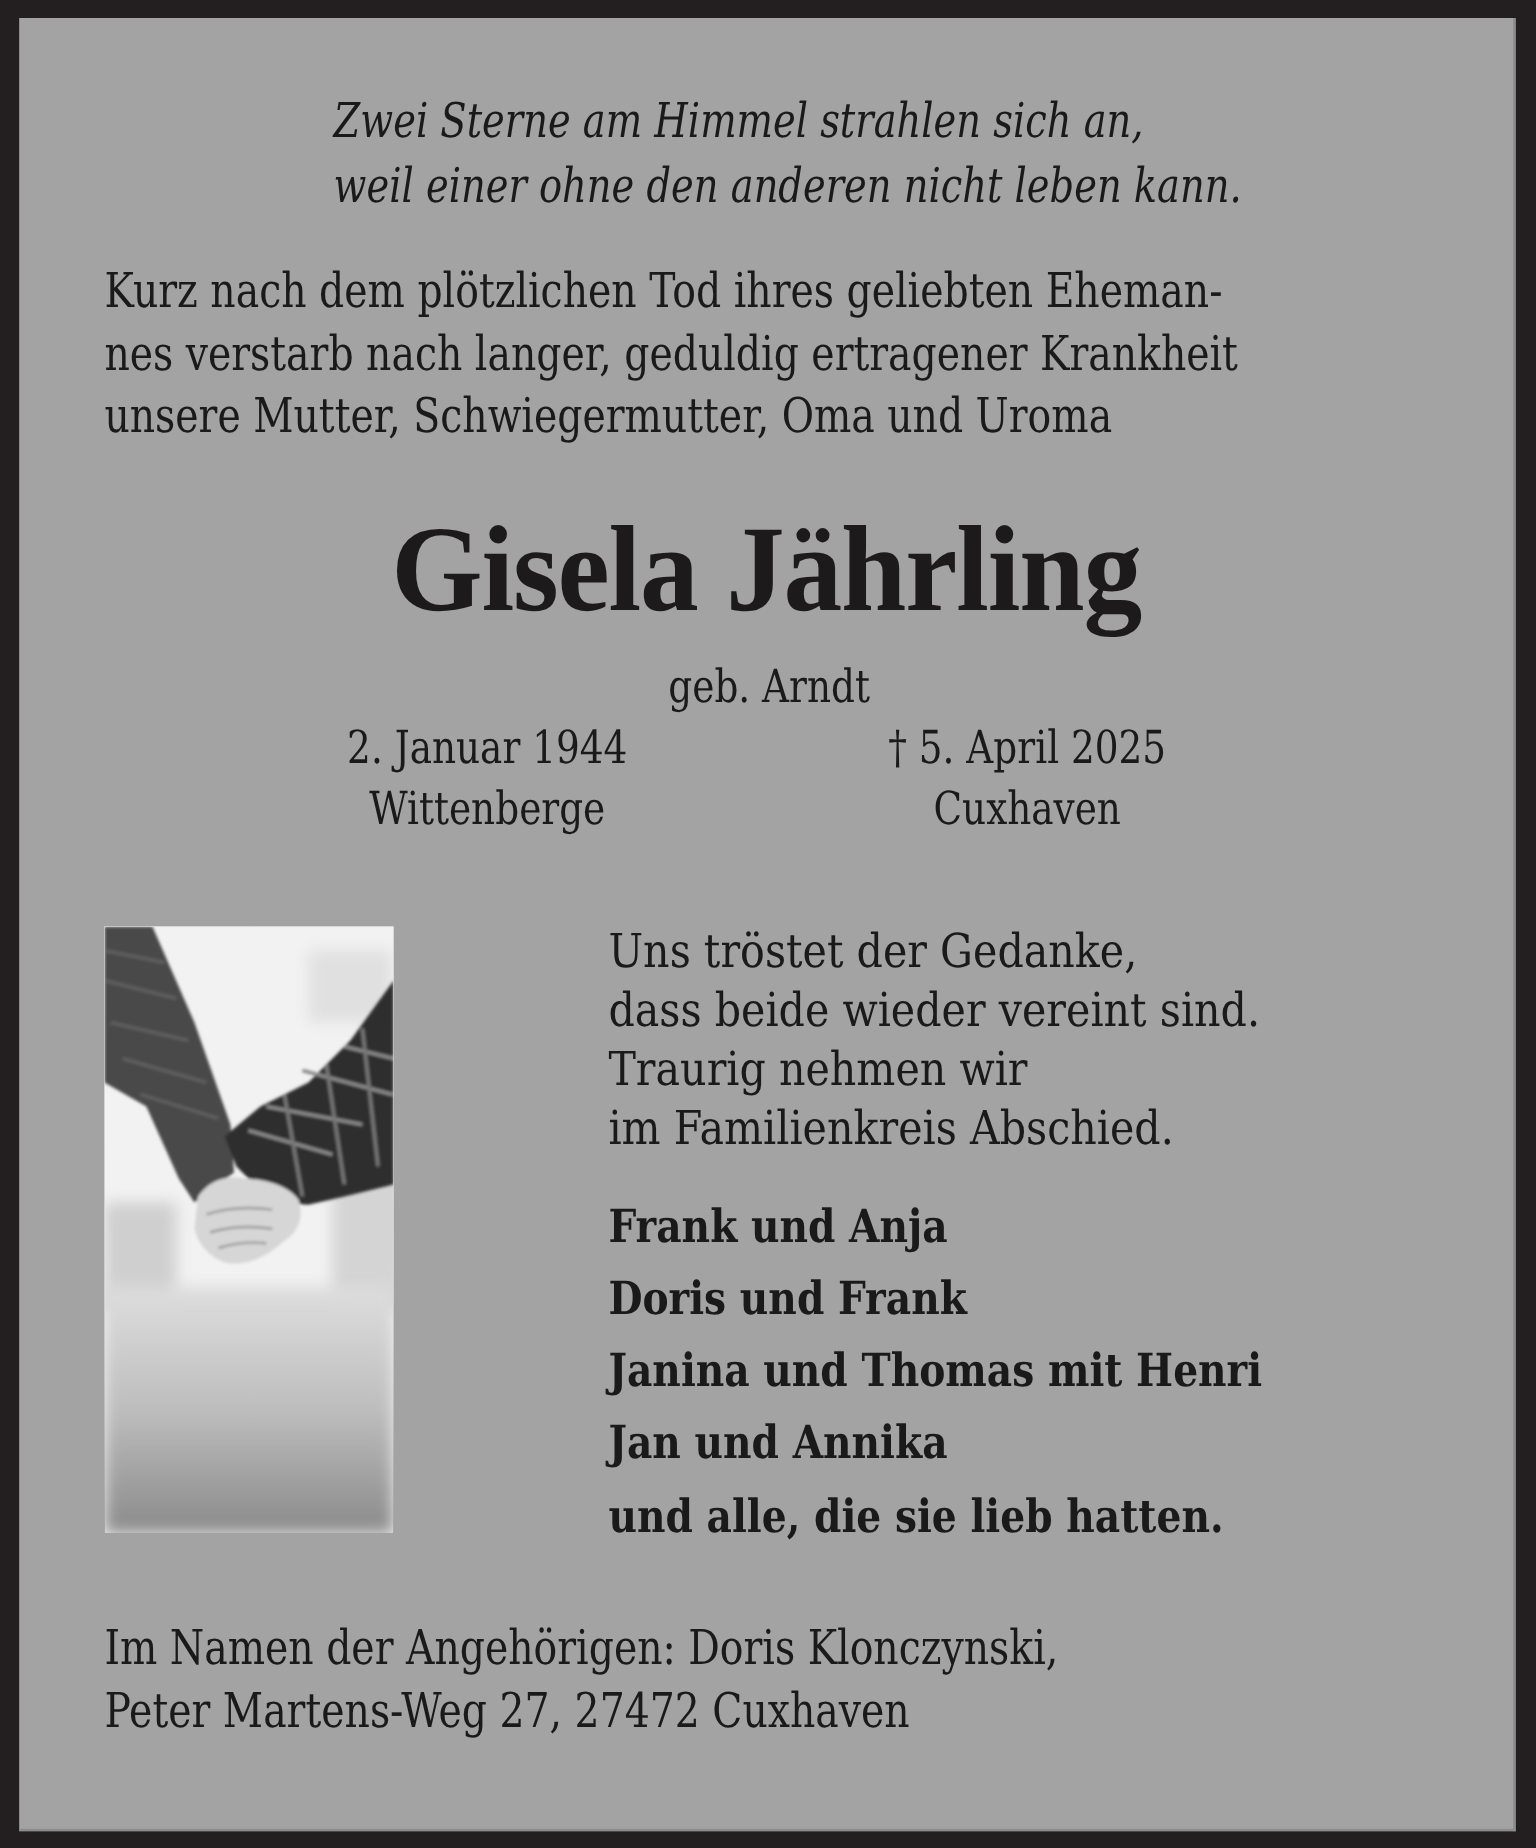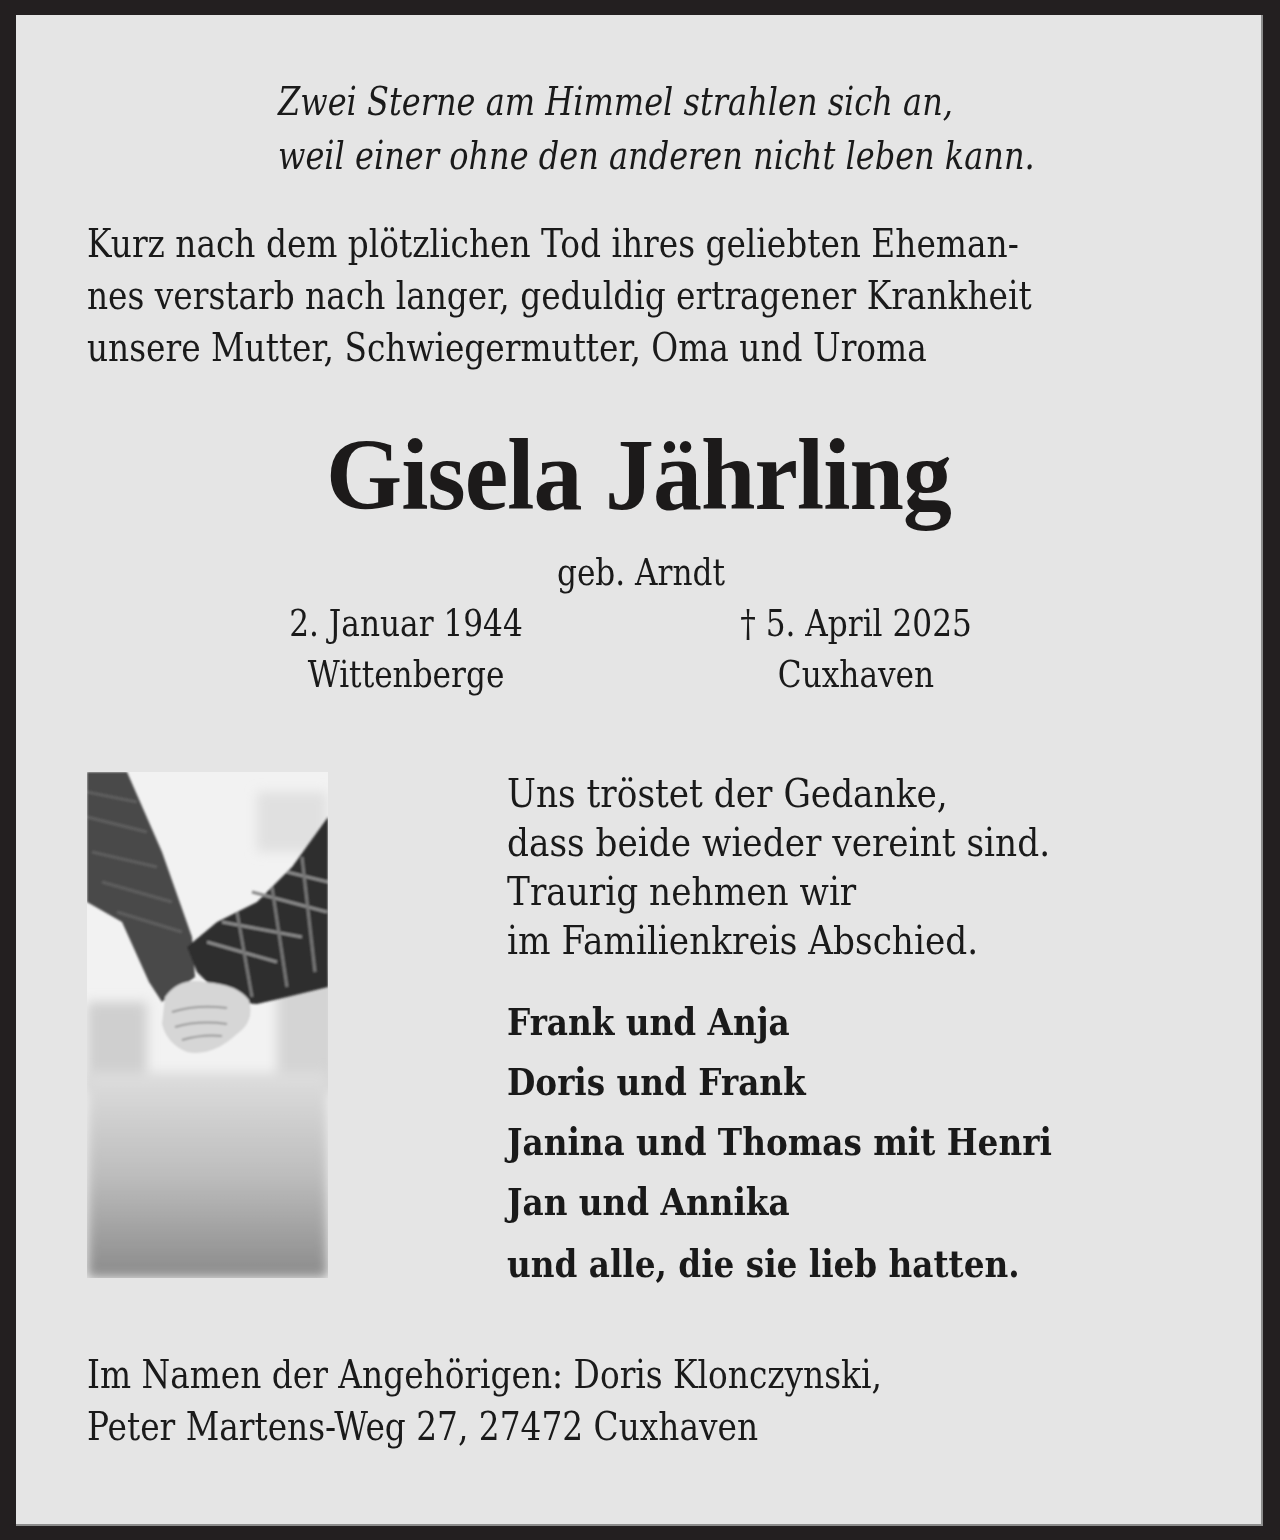--- a/index.html
+++ b/index.html
@@ -8,21 +8,21 @@
       background: #231f20;
       position: relative;
       overflow: hidden;
       font-family: "DejaVu Serif", "Liberation Serif", serif;
       color: #1a1a1a;
     }
     .sheet {
       position: absolute;
       left: 16px; top: 15px;
       width: 1245px; height: 1509px;
-      background: #e5e5e5;
+      background: #a3a3a3;
       border-right: 2px solid #8c8c8c;
       border-bottom: 2px solid #8c8c8c;
     }
     .line {
       position: absolute;
       white-space: nowrap;
       transform-origin: 0 0;
     }
     .center { transform-origin: 50% 0; }
     .motto {

